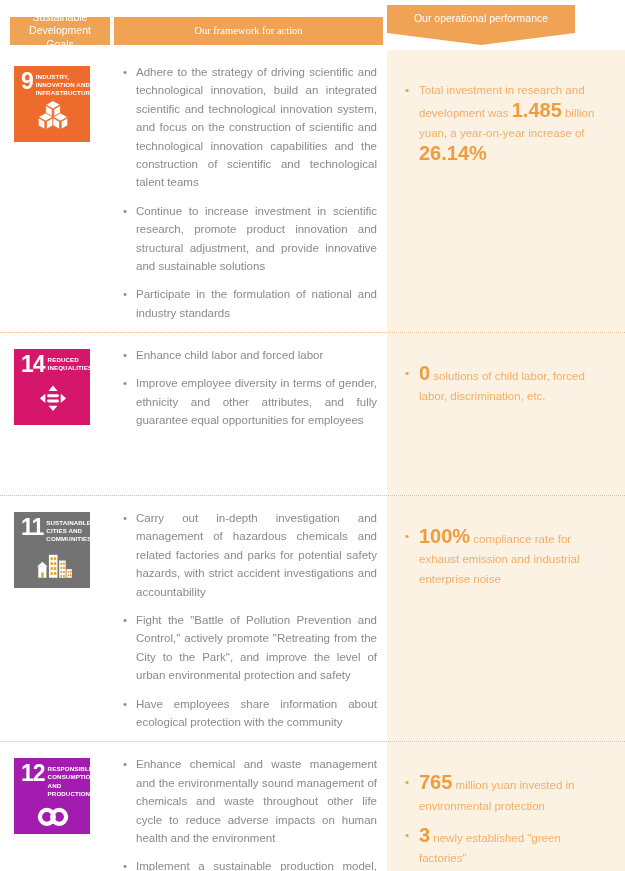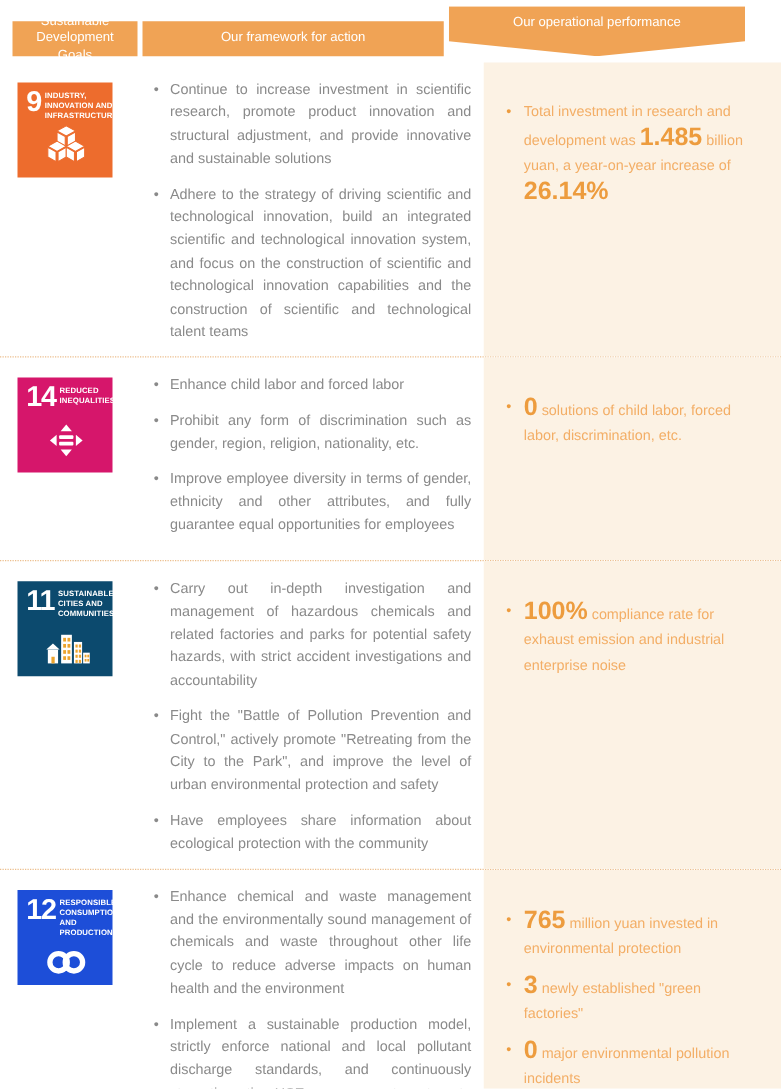--- a/index.html
+++ b/index.html
@@ -9,23 +9,23 @@
     box-sizing:border-box;padding-top:5px;overflow:hidden;
   }
   
   .hdr{display:flex;align-items:flex-end;}
   .hdr-box{
     background:var(--accent);color:#fff;text-align:center;
     display:flex;align-items:center;justify-content:center;
     font-size:10.5px;line-height:1.25;height:28px;box-sizing:border-box;
   }
   .hdr-goals{width:100px;margin-left:10px;padding:0 6px;}
-  .hdr-framework{width:241px;margin-left:4px;}
+  .hdr-framework{width:269px;margin-left:4px;font-family:Liberation Serif, serif;}
   .hdr-perf{
-    width:237px;margin-left:4px;height:40px;padding-bottom:12px;
+    width:188px;margin-left:4px;height:40px;padding-bottom:12px;
     clip-path:polygon(0 0,100% 0,100% 70%,50% 100%,0 70%);
   }
   
   .rows{margin-top:5px;border-bottom:2px solid #E2A159;}
   .row{display:grid;grid-template-columns:110px 1fr 238px;}
   .row:nth-child(1){min-height:228px;}
   .row:nth-child(2){min-height:162px;}
   .row:nth-child(3){min-height:215px;}
   .row:nth-child(4){min-height:206px;}
   .row + .row{border-top:1px dotted #ECBE8D;}
@@ -84,22 +84,23 @@
                   <polygon points="33,17 42,22 33,27 24,22"></polygon>
                   <polygon points="24,23 32,27.5 32,37 24,32.5"></polygon>
                   <polygon points="42,23 34,27.5 34,37 42,32.5"></polygon>
                 </g>
               </svg>
             </div>
         </div>
       </div>
       <div class="cell-actions">
         <ul class="actions">
+            <li>Adhere to the strategy of driving scientific and technological innovation, build an integrated scientific and technological innovation system, and focus on the construction of scientific and technological innovation capabilities and the construction of scientific and technological talent teams</li>
             <li>Continue to increase investment in scientific research, promote product innovation and structural adjustment, and provide innovative and sustainable solutions</li>
-            <li>Adhere to the strategy of driving scientific and technological innovation, build an integrated scientific and technological innovation system, and focus on the construction of scientific and technological innovation capabilities and the construction of scientific and technological talent teams</li>
+            <li>Participate in the formulation of national and industry standards</li>
           </ul>
       </div>
       <div class="cell-perf">
         <ul class="perf">
             <li><span>Total investment in research and development was </span><span class="big">1.485</span><span> billion yuan, a year-on-year increase of </span><span class="big">26.14%</span></li>
           </ul>
       </div>
     </div>
 
     <div class="row">
@@ -117,34 +118,33 @@
                 <polygon points="24,39 29.5,32.6 18.5,32.6"></polygon>
                 <polygon points="8,23.6 14.6,18 14.6,29.2"></polygon>
                 <polygon points="40,23.6 33.4,18 33.4,29.2"></polygon>
               </svg>
             </div>
         </div>
       </div>
       <div class="cell-actions">
         <ul class="actions">
             <li>Enhance child labor and forced labor</li>
-            <li>Prohibit any form of discrimination such as gender, region, religion, nationality, etc.</li>
             <li>Improve employee diversity in terms of gender, ethnicity and other attributes, and fully guarantee equal opportunities for employees</li>
           </ul>
       </div>
       <div class="cell-perf">
         <ul class="perf">
             <li><span class="big">0</span><span> solutions of child labor, forced labor, discrimination, etc.</span></li>
           </ul>
       </div>
     </div>
 
     <div class="row">
       <div class="cell-icon">
-        <div class="badge" style="background: #0c4a6e;">
+        <div class="badge" style="background: #737373;">
           <div class="badge-top">
             <div class="badge-num">11</div>
             <div class="badge-title">SUSTAINABLE CITIES AND COMMUNITIES</div>
           </div>
           <div class="badge-glyph" style="color: rgb(236, 164, 46);">
               <svg viewBox="0 0 48 44">
                 <g fill="#fff">
                   <polygon points="4.5,26.5 11,20.5 17.5,26.5"></polygon>
                   <rect x="6" y="26.5" width="10" height="13.5"></rect>
                   <rect x="19" y="12" width="10.5" height="28"></rect>
@@ -187,21 +187,21 @@
       </div>
       <div class="cell-perf">
         <ul class="perf">
             <li><span class="big">100%</span><span> compliance rate for exhaust emission and industrial enterprise noise</span></li>
           </ul>
       </div>
     </div>
 
     <div class="row">
       <div class="cell-icon">
-        <div class="badge" style="background: #1d4ed8;">
+        <div class="badge" style="background: #a21caf;">
           <div class="badge-top">
             <div class="badge-num">12</div>
             <div class="badge-title">RESPONSIBLE CONSUMPTION AND PRODUCTION</div>
           </div>
           <div class="badge-glyph" style="color: rgb(186, 138, 44);">
               <svg viewBox="0 0 48 44">
                 <circle cx="16.5" cy="23" r="8.5" fill="none" stroke="#fff" stroke-width="5.2"></circle>
                 <circle cx="31.5" cy="23" r="8.5" fill="none" stroke="#fff" stroke-width="5.2"></circle>
                 <polygon points="21.5,31.5 28.5,30.5 23.5,26" fill="#fff"></polygon>
               </svg>

